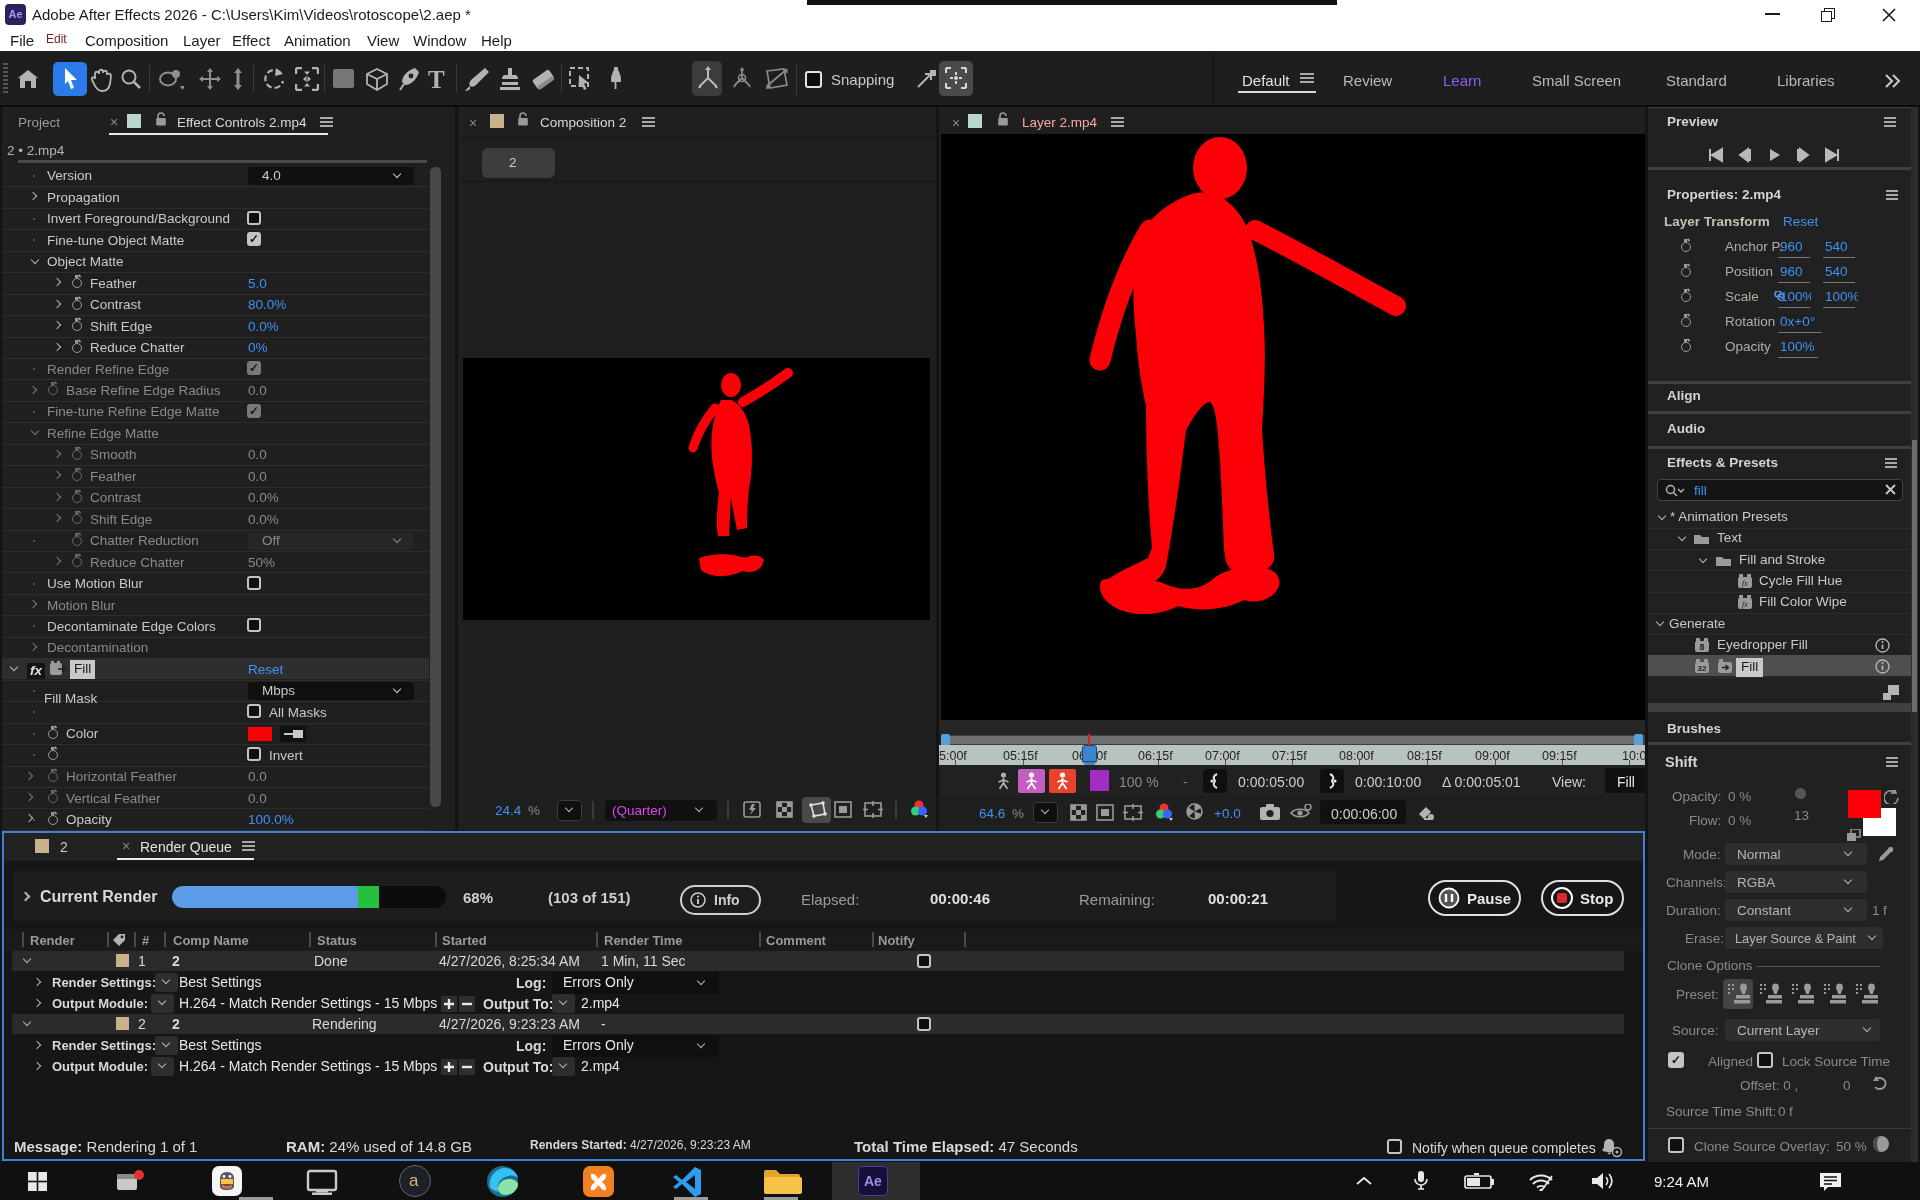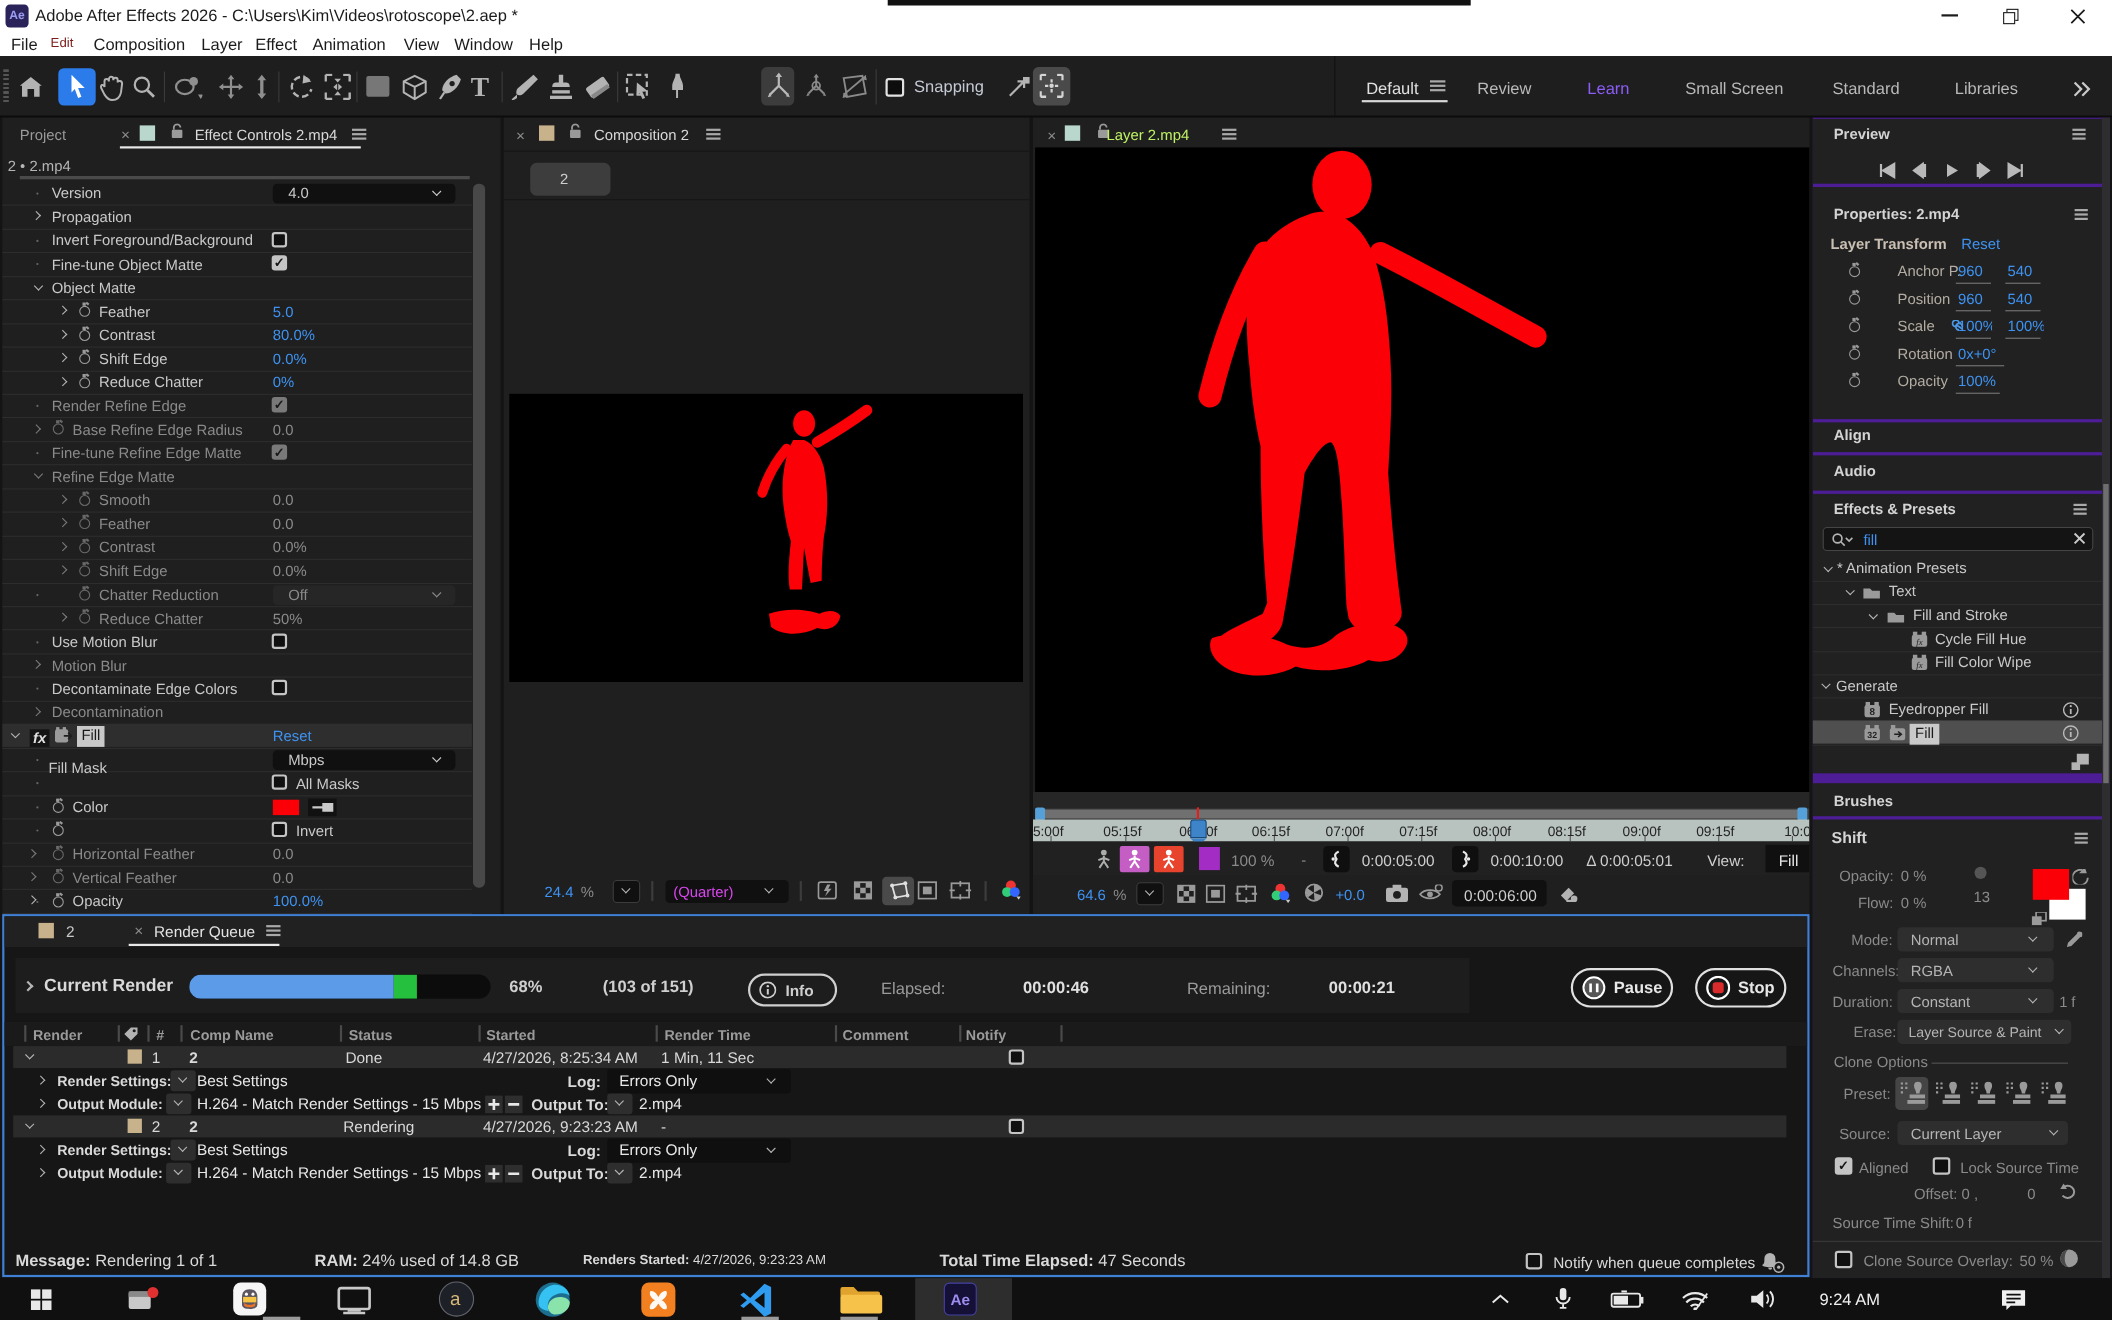--- a/index.html
+++ b/index.html
@@ -389,21 +389,21 @@
       <path d="M14 16 l4 0 -2 3 Z" fill="#ccc"></path>
     </svg>
 </div>
 <div class="p" style="left:939px;top:107px;width:706px;height:724px;background:#1f1f1f;overflow:hidden;font-size:13.5px">
   <div class="t" style="left:13px;top:9px;color:#8a8a8a;font-size:14px">×</div>
   <div class="p" style="left:29px;top:7px;width:14px;height:14px;background:#b9d7cd"></div>
   <svg class="p" style="left:58px;top:5px" width="12" height="15">
       <path d="M3 6 V4 a3 3 0 0 1 6 0" fill="none" stroke="#9a9a9a" stroke-width="1.6"></path>
       <rect x="1.2" y="6" width="9.6" height="7.5" rx="1" fill="#9a9a9a"></rect>
     </svg>
-  <div class="t" style="left:67px;top:9px;color:#bef264">Layer 2.mp4</div>
+  <div class="t" style="left:83px;top:9px;color:#fca5a5">Layer 2.mp4</div>
   <div class="hm" style="left:172px;top:10px;width:13px"></div>
   <div class="p" style="left:2px;top:27px;width:704px;height:586px;background:#000"></div>
   <svg class="p" style="left:141px;top:23px" width="340" height="500">
     <ellipse cx="140" cy="38" rx="27" ry="31" fill="#fb0007"></ellipse>
     <path d="M175 100 C 215 120, 268 150, 316 176" stroke="#fb0007" stroke-width="20" stroke-linecap="round" fill="none"></path>
     <path d="M70 100 C 52 130, 34 172, 20 230" stroke="#fb0007" stroke-width="21" stroke-linecap="round" fill="none"></path>
     <path d="M112 64 C 88 72 68 88 60 108 C 52 132 52 170 56 205 C 58 235 62 258 66 276 C 66 320 68 372 72 418 L 68 428 C 44 440 24 448 26 456 C 30 462 54 462 68 456 C 78 450 84 444 86 436 C 92 404 100 350 106 300 C 116 282 124 272 130 272 C 136 276 138 300 140 330 C 142 365 143 395 144 420 L 146 432 C 152 444 162 448 176 444 C 188 440 196 434 194 424 C 188 380 184 330 182 300 C 184 265 186 230 184 196 C 182 160 178 128 168 100 C 160 80 146 68 134 64 C 128 62 118 62 112 64 Z" fill="#fb0007"></path>
     <path d="M22 450 C 40 444 70 446 90 456 C 108 462 124 458 134 448 C 148 438 168 434 186 438 C 198 442 202 450 198 458 C 192 470 178 474 164 470 C 146 480 118 482 98 476 C 76 488 44 486 30 474 C 20 467 18 455 22 450 Z" fill="#fb0007"></path>
   </svg>
   <div class="p" style="left:0;top:613px;width:706px;height:15px;background:#262626"></div>
@@ -512,21 +512,21 @@
       <circle cx="18" cy="3" r="3" fill="none" stroke="#9a9a9a" stroke-width="1.4"></circle>
     </svg>
   <div class="dd" style="left:381px;top:693px;width:86px;height:24px"></div>
   <div class="t" style="left:392px;top:700px;color:#cfcfcf;font-size:14px">0:00:06:00</div>
   <svg class="p" style="left:477px;top:697px" width="20" height="17">
       <path d="M3 10 L10 3 L15 8 L8 15 Z" fill="#b3b3b3"></path>
       <path d="M8 15 h9" stroke="#b3b3b3" stroke-width="2"></path>
       <circle cx="15" cy="13" r="3" fill="#b3b3b3"></circle>
     </svg>
 </div>
-<div class="p" style="left:1648px;top:107px;width:270px;height:1055px;background:#4c1d95;font-size:13.5px">
+<div class="p" style="left:1648px;top:107px;width:270px;height:1055px;background:#404040;font-size:13.5px">
 <div class="p" style="left:0;top:1px;width:263px;height:59px;background:#212121"></div>
 <div class="p" style="left:0;top:63px;width:263px;height:211px;background:#212121"></div>
 <div class="p" style="left:0;top:277px;width:263px;height:27px;background:#212121"></div>
 <div class="p" style="left:0;top:307px;width:263px;height:32px;background:#212121"></div>
 <div class="p" style="left:0;top:342px;width:263px;height:254px;background:#212121"></div>
 <div class="p" style="left:0;top:605px;width:263px;height:30px;background:#212121"></div>
 <div class="p" style="left:0;top:638px;width:263px;height:417px;background:#212121"></div>
 <div class="p" style="left:263px;top:0;width:7px;height:1055px;background:#2e2e2e"></div>
 <div class="p" style="left:264px;top:333px;width:5px;height:272px;background:#6e6e6e"></div>
 <div class="t" style="left:19px;top:8px;color:#d4d4d4;font-weight:bold">Preview</div>
@@ -725,21 +725,21 @@
       <path d="M1 1 h2 v2 h-2 Z M5 1 h2 v2 h-2 Z M1 5 h2 v2 h-2 Z M5 5 h2 v2 h-2 Z M1 9 h2 v2 h-2 Z" fill="#9a9a9a"></path>
       <path d="M13 4 a3.5 3.5 0 0 1 7 0 c0 3 -2 4 -2 7 h-3 c0-3 -2-4 -2-7 Z" fill="#9a9a9a"></path>
       <rect x="9" y="12" width="14" height="3.5" fill="#9a9a9a"></rect>
       <rect x="7" y="17" width="16" height="3.5" fill="#9a9a9a"></rect>
     </svg>
 <div class="t dim" style="left:24px;top:917px">Source:</div>
 <div class="p" style="left:77px;top:912px;width:155px;height:22px;background:#2e2e2e;border-radius:4px"></div>
 <div class="t" style="left:89px;top:917px;color:#b5b5b5">Current Layer</div>
 <div class="ard" style="left:216px;top:918px"></div>
 <div class="cbc" style="left:20px;top:945px;width:16px;height:16px;line-height:16px">✓</div>
-<div class="t dim" style="left:42px;top:948px">Aligned</div>
+<div class="t dim" style="left:60px;top:948px">Aligned</div>
 <div class="cb" style="left:109px;top:945px;width:16px;height:16px"></div>
 <div class="t dim" style="left:134px;top:948px">Lock Source Time</div>
 <div class="t dim" style="left:92px;top:972px">Offset: 0 ,</div>
 <div class="t dim" style="left:195px;top:972px">0</div>
 <svg class="p" style="left:224px;top:968px" width="16" height="15">
       <path d="M3 12 a6 5.5 0 1 0 0-7" fill="none" stroke="#9a9a9a" stroke-width="1.8"></path>
       <path d="M4 1 L1 6 L7 6 Z" fill="#9a9a9a"></path>
     </svg>
 <div class="t dim" style="left:18px;top:998px">Source Time Shift:</div>
 <div class="t dim" style="left:130px;top:998px">0 f</div>

